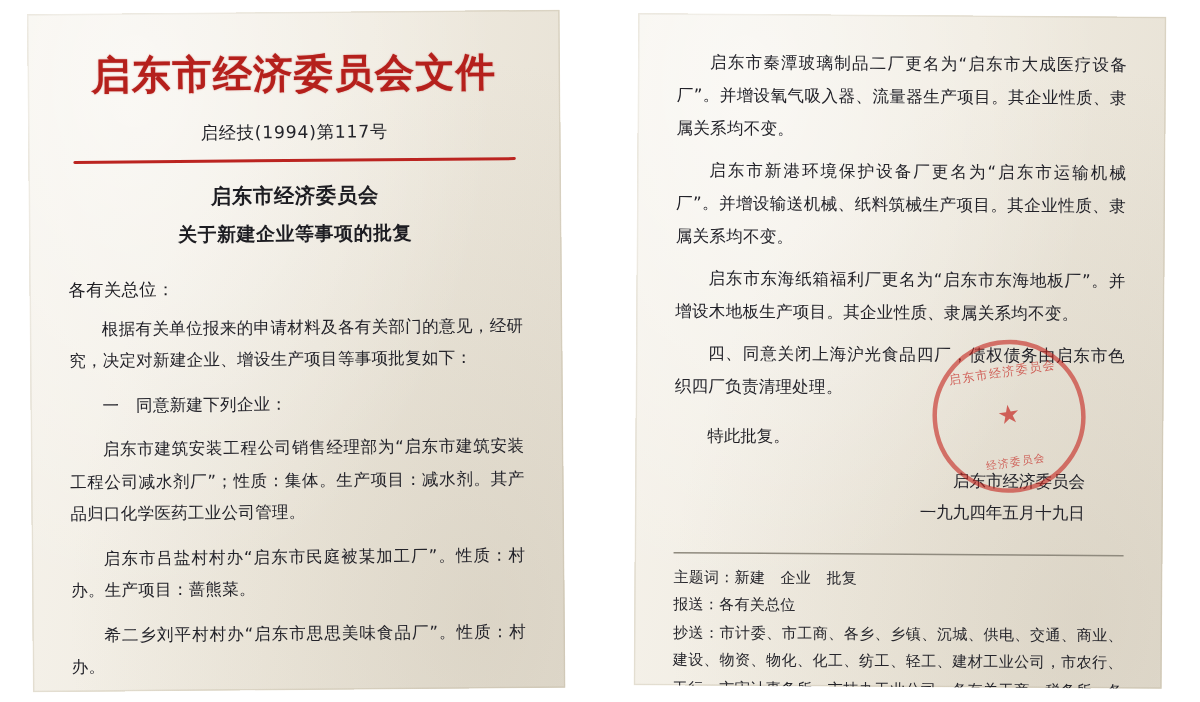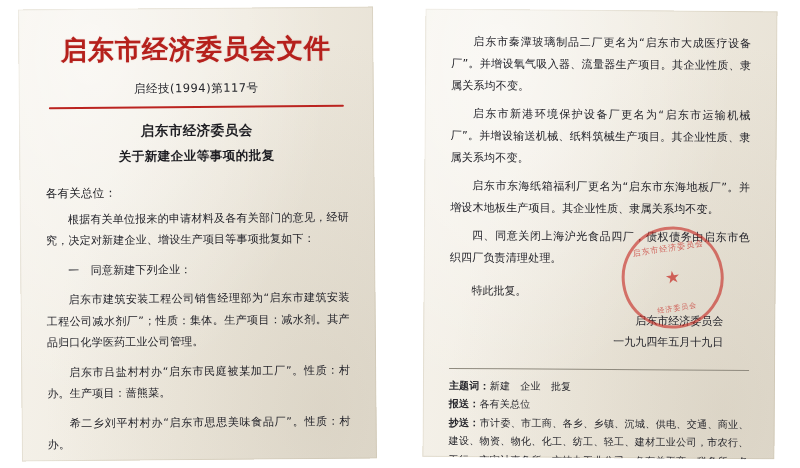--- a/index.html
+++ b/index.html
@@ -180,21 +180,21 @@
     background: #8f8a7e;
     margin: 16px 0 8px 0;
   }
   .kv-row {
     font-size: 10px;
     line-height: 1.85;
     color: #25252b;
     letter-spacing: 0.2px;
     text-align: justify;
   }
-  .kv-row .k { font-weight: bold; }
+  .kv-row .k { font-weight: normal; }
 </style>
 </head>
 <body>
 
 <div class="scan-pair">
 
   <div class="sheet" id="sheet-left">
     <div class="page-inner">
 
       <div class="doc-title">启东市经济委员会文件</div>

